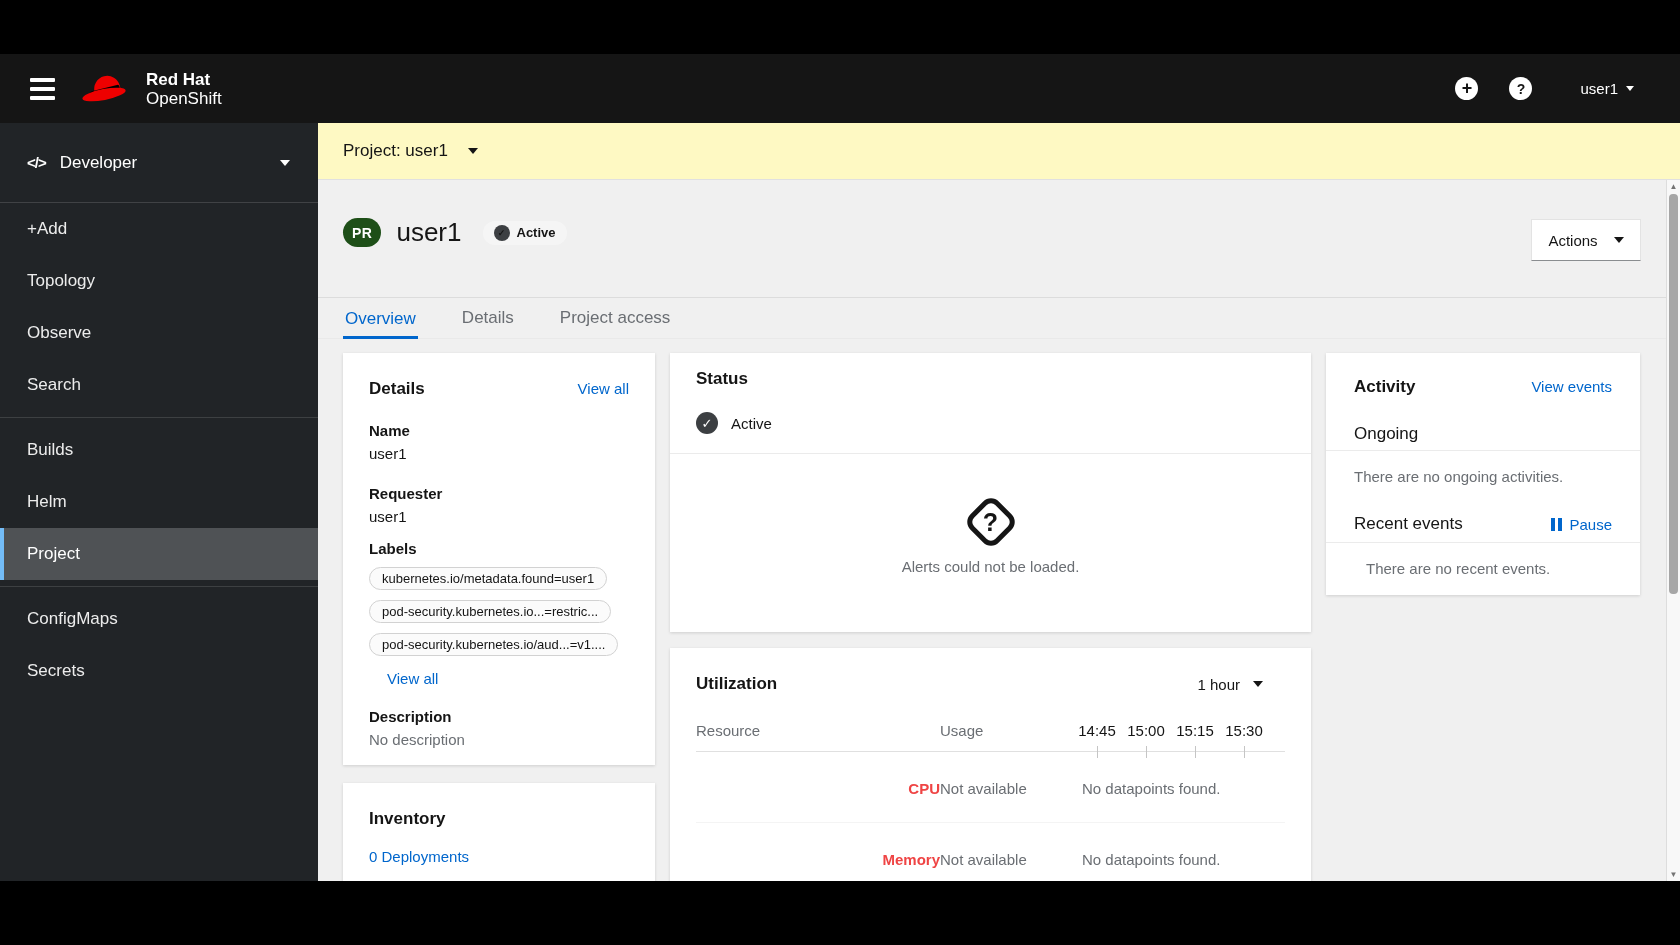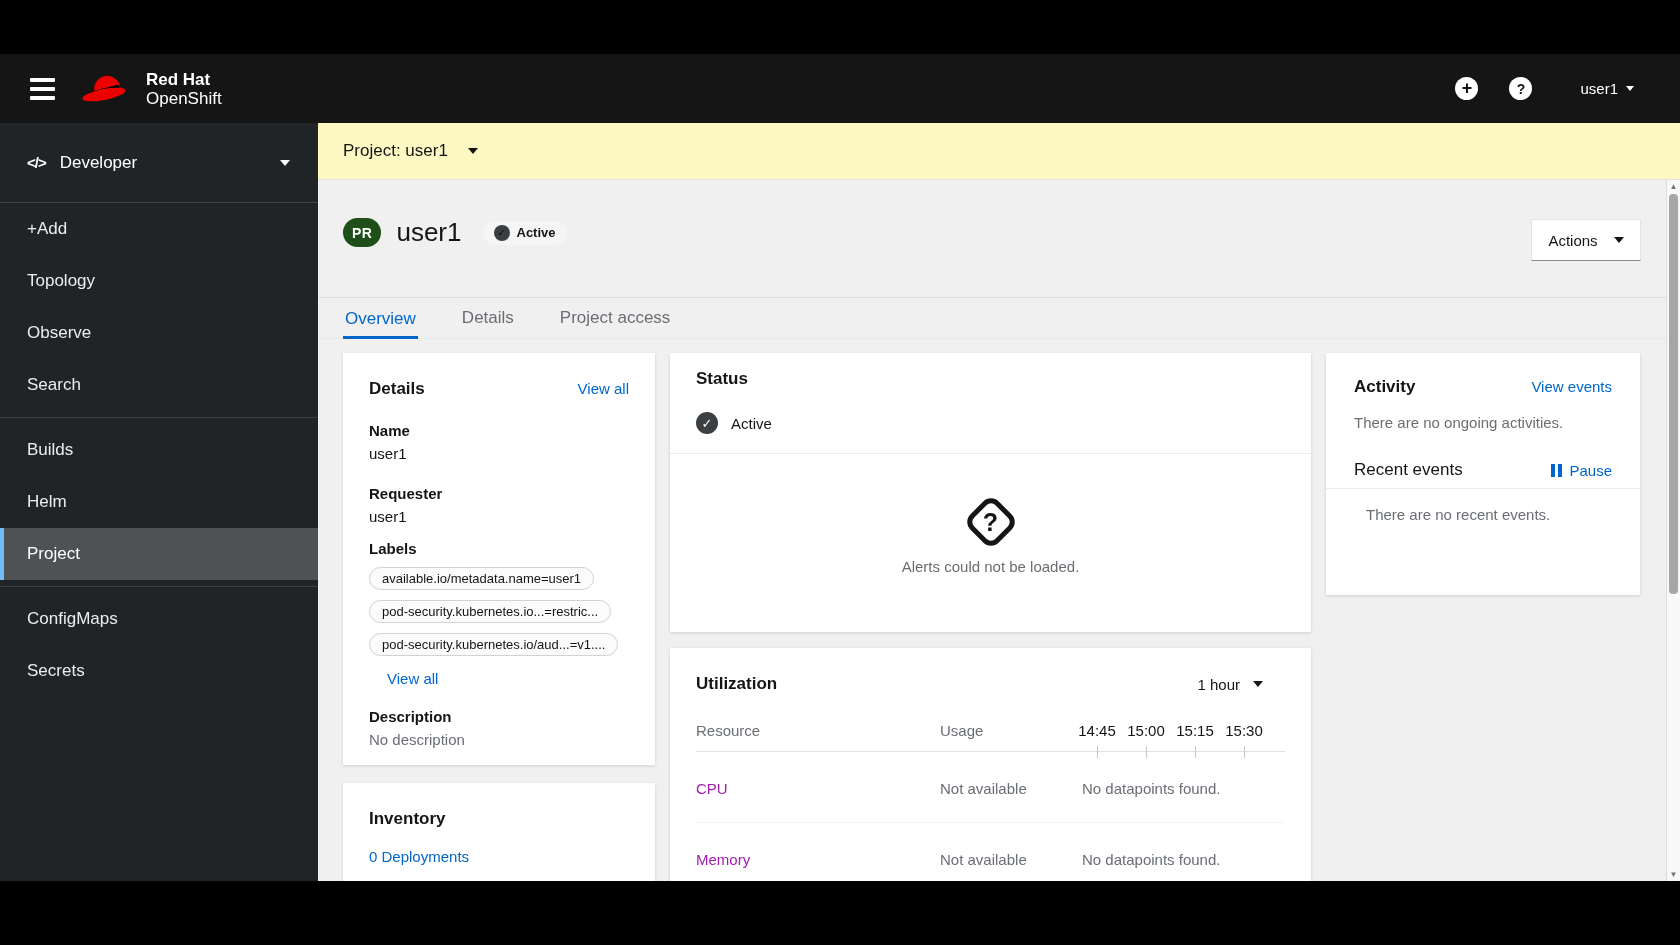--- a/index.html
+++ b/index.html
@@ -103,21 +103,21 @@
   .duration .caret { color:#151515; }
   .u-row { display:flex; align-items:center; }
   .u-col1 { width:244px; }
   .u-col2 { width:138px; }
   .u-col3 { flex:1; display:flex; }
   .u-header { margin-top:28px; padding-bottom:12px; border-bottom:1px solid #e0e0e0; color:#6a6e73; font-size:15px; }
   .u-times { display:flex; gap:11px; margin-left:0; }
   .u-time { width:38px; text-align:center; color:#151515; position:relative; }
   .u-time::after { content:""; position:absolute; left:50%; bottom:-19px; width:1px; height:12px; background:#c5c5c5; }
   .u-data { padding:28px 0 25px; border-bottom:1px solid #f4f4f4; font-size:15px; }
-  .u-data .u-col1 { font-weight:400; color:#a21caf; }
+  .u-data .u-col1 { font-weight:700; color:#ef4444;text-align:right; }
   .u-data .u-col2, .u-data .u-col3 { color:#6a6e73; }
   .u-data .u-col3 span { margin-left:4px; }
 
   
   .activity-card { height:242px; }
   .act-head { padding:24px 28px 0; display:flex; justify-content:space-between; align-items:baseline; }
   .act-sub1 { padding:27px 28px 6px; border-bottom:1px solid #ebebeb; font-size:17px; color:#151515; }
   .act-empty1 { padding:17px 28px 0; font-size:15px; }
   .act-sub2 { padding:29px 28px 8px; border-bottom:1px solid #ebebeb; display:flex; justify-content:space-between; align-items:center; font-size:17px; color:#151515; }
   .act-empty2 { padding:17px 40px 22px; font-size:15px; }
@@ -243,21 +243,21 @@
           <div class="card details-card">
             <div class="card-head">
               <span class="card-title">Details</span>
               <a class="link">View all</a>
             </div>
             <div class="dl-label">Name</div>
             <div class="dl-value">user1</div>
             <div class="dl-label">Requester</div>
             <div class="dl-value">user1</div>
             <div class="labels-heading">Labels</div>
-            <div class="chip">available.io/metadata.name=user1</div>
+            <div class="chip">kubernetes.io/metadata.found=user1</div>
             <div class="chip">pod-security.kubernetes.io...=restric...</div>
             <div class="chip">pod-security.kubernetes.io/aud...=v1....</div>
             <a class="link labels-viewall">View all</a>
             <div class="desc-label">Description</div>
             <div class="desc-value muted">No description</div>
           </div>
 
           <div class="card inventory-card">
             <span class="card-title">Inventory</span>
             <a class="link inv-link">0 Deployments</a>
@@ -317,20 +317,21 @@
             </div>
           </div>
         </div>
 
         <div>
           <div class="card activity-card">
             <div class="act-head">
               <span class="card-title">Activity</span>
               <a class="link">View events</a>
             </div>
+            <div class="act-sub1">Ongoing</div>
             <div class="act-empty1 muted">There are no ongoing activities.</div>
             <div class="act-sub2">
               <span>Recent events</span>
               <span class="pause">
                 <span class="pause-icon">
                     <i></i>
                     <i></i>
                   </span>
                 <span>Pause</span>
               </span>

